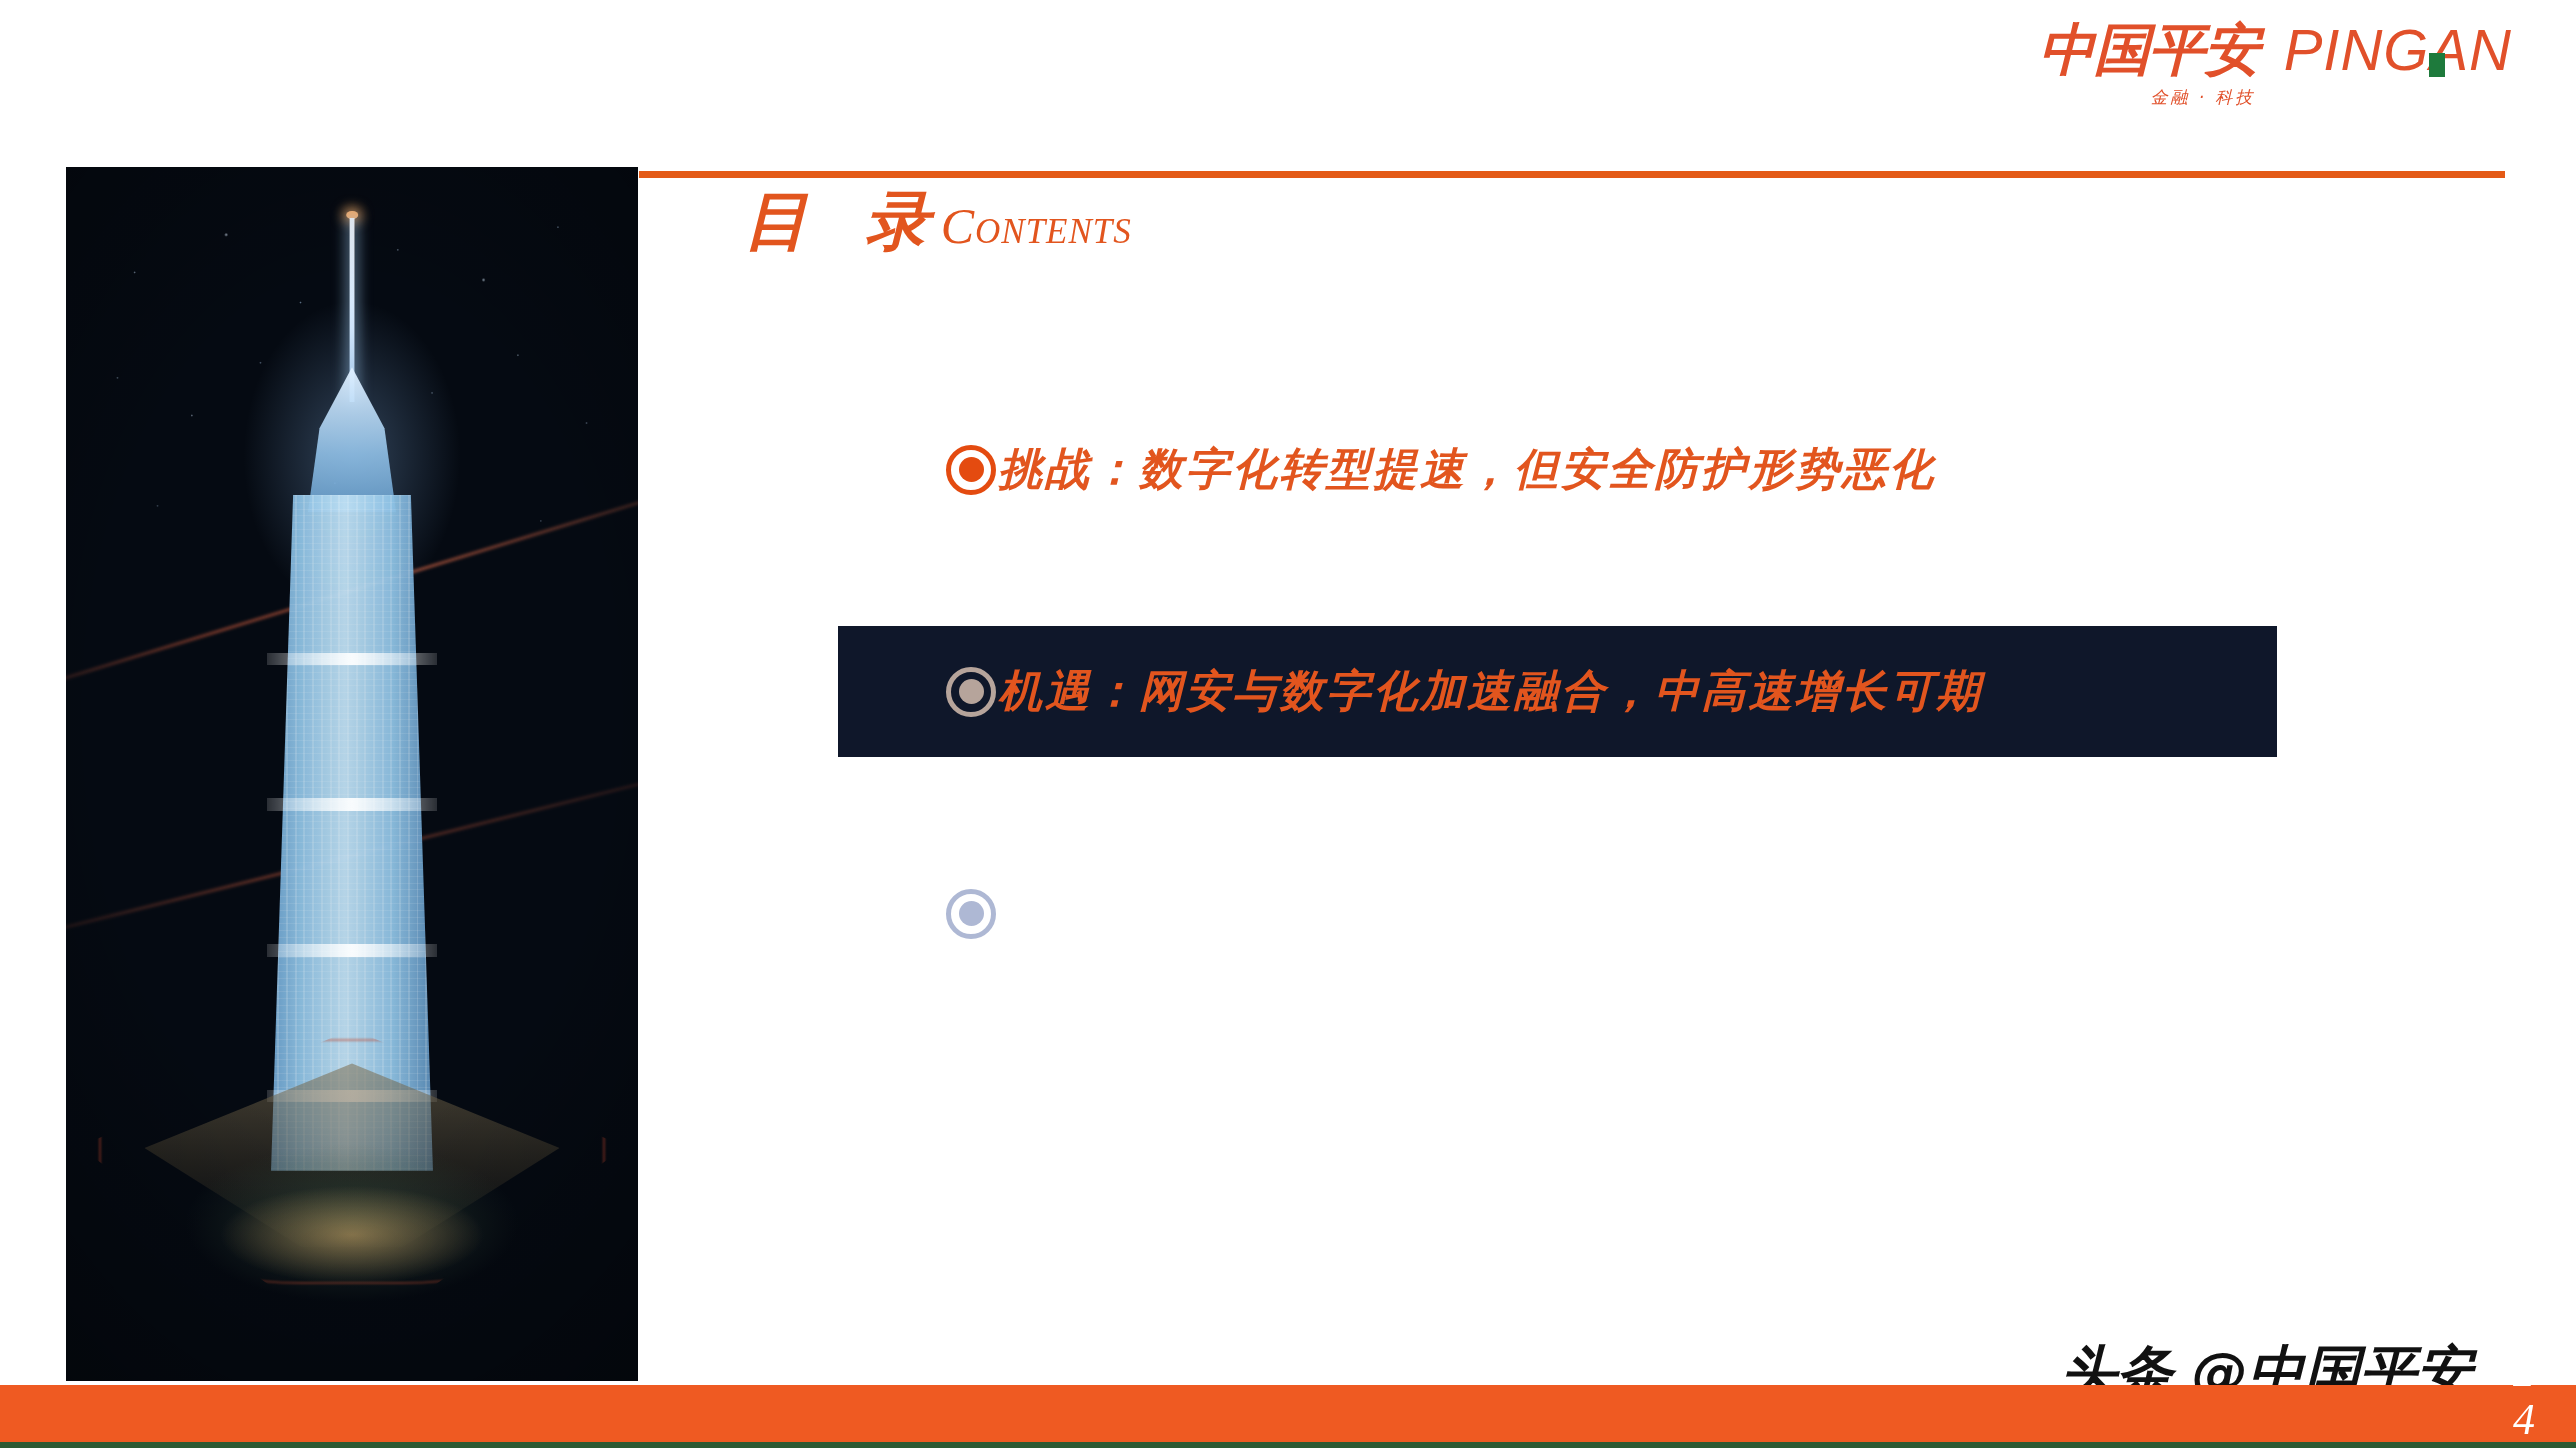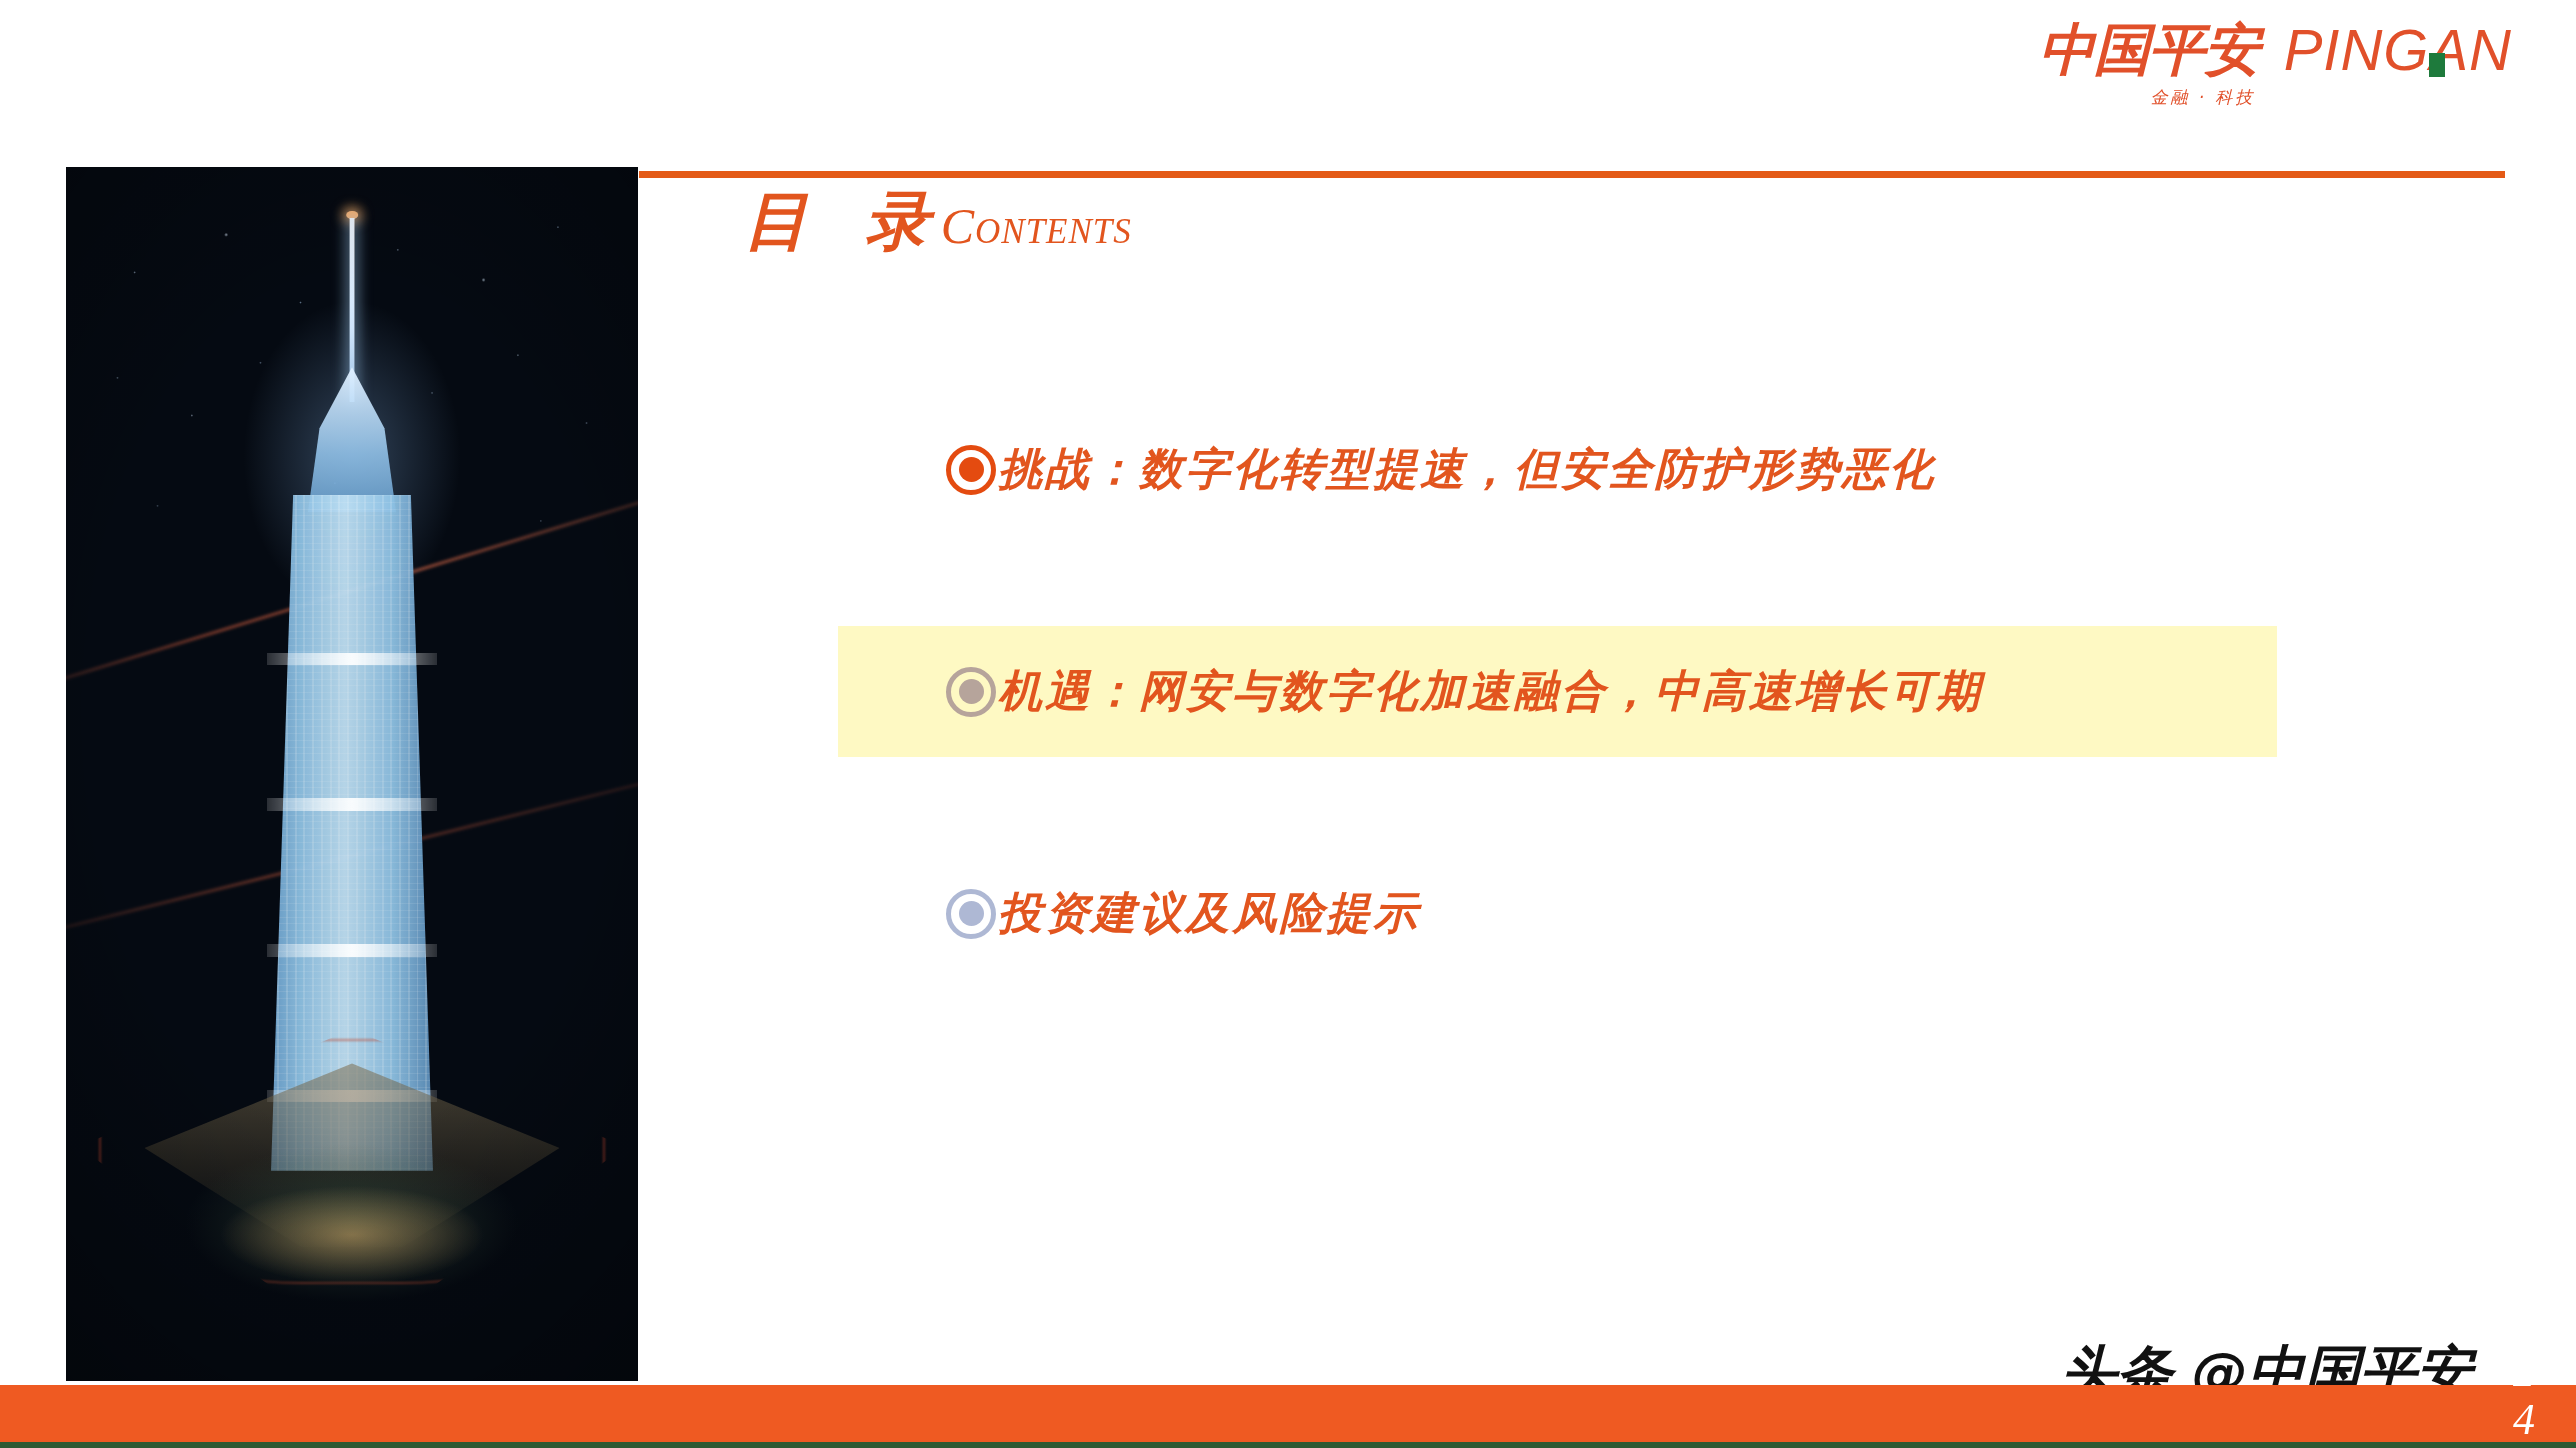--- a/index.html
+++ b/index.html
@@ -414,32 +414,31 @@
   <div class="contents">
 
 
     <div class="item">
       <span class="bullet" style="border: 5.8px solid rgb(228, 75, 16);">
         <span class="dot" style="background: rgb(228, 75, 16);"></span>
       </span>
       <span class="item-label" style="color: rgb(226, 85, 30);">挑战：数字化转型提速，但安全防护形势恶化</span>
     </div>
 
-    <div class="item highlight" style="background: #fef9c3;">
+    <div class="item highlight" style="background: #0f172a;">
       <span class="bullet" style="border: 5.8px solid rgb(182, 164, 155);">
         <span class="dot" style="background: rgb(182, 164, 155);"></span>
       </span>
       <span class="item-label" style="color: rgb(226, 85, 30);">机遇：网安与数字化加速融合，中高速增长可期</span>
     </div>
 
     <div class="item">
       <span class="bullet" style="border: 5.8px solid rgb(174, 184, 212);">
         <span class="dot" style="background: rgb(174, 184, 212);"></span>
       </span>
-      <span class="item-label" style="color: rgb(226, 85, 30);">投资建议及风险提示</span>
     </div>
 
   </div>
 
   <div class="watermark">头条 @中国平安</div>
   <svg class="wm-tip" viewBox="0 0 34 30">
     <path d="M17 2 L32 28 L2 28 Z" fill="#ffffff"></path>
     <path d="M17 6 L28 26 L6 26 Z" fill="#1E7A3C"></path>
     <rect x="12" y="14" width="10" height="10" fill="#12803C"></rect>
   </svg>

